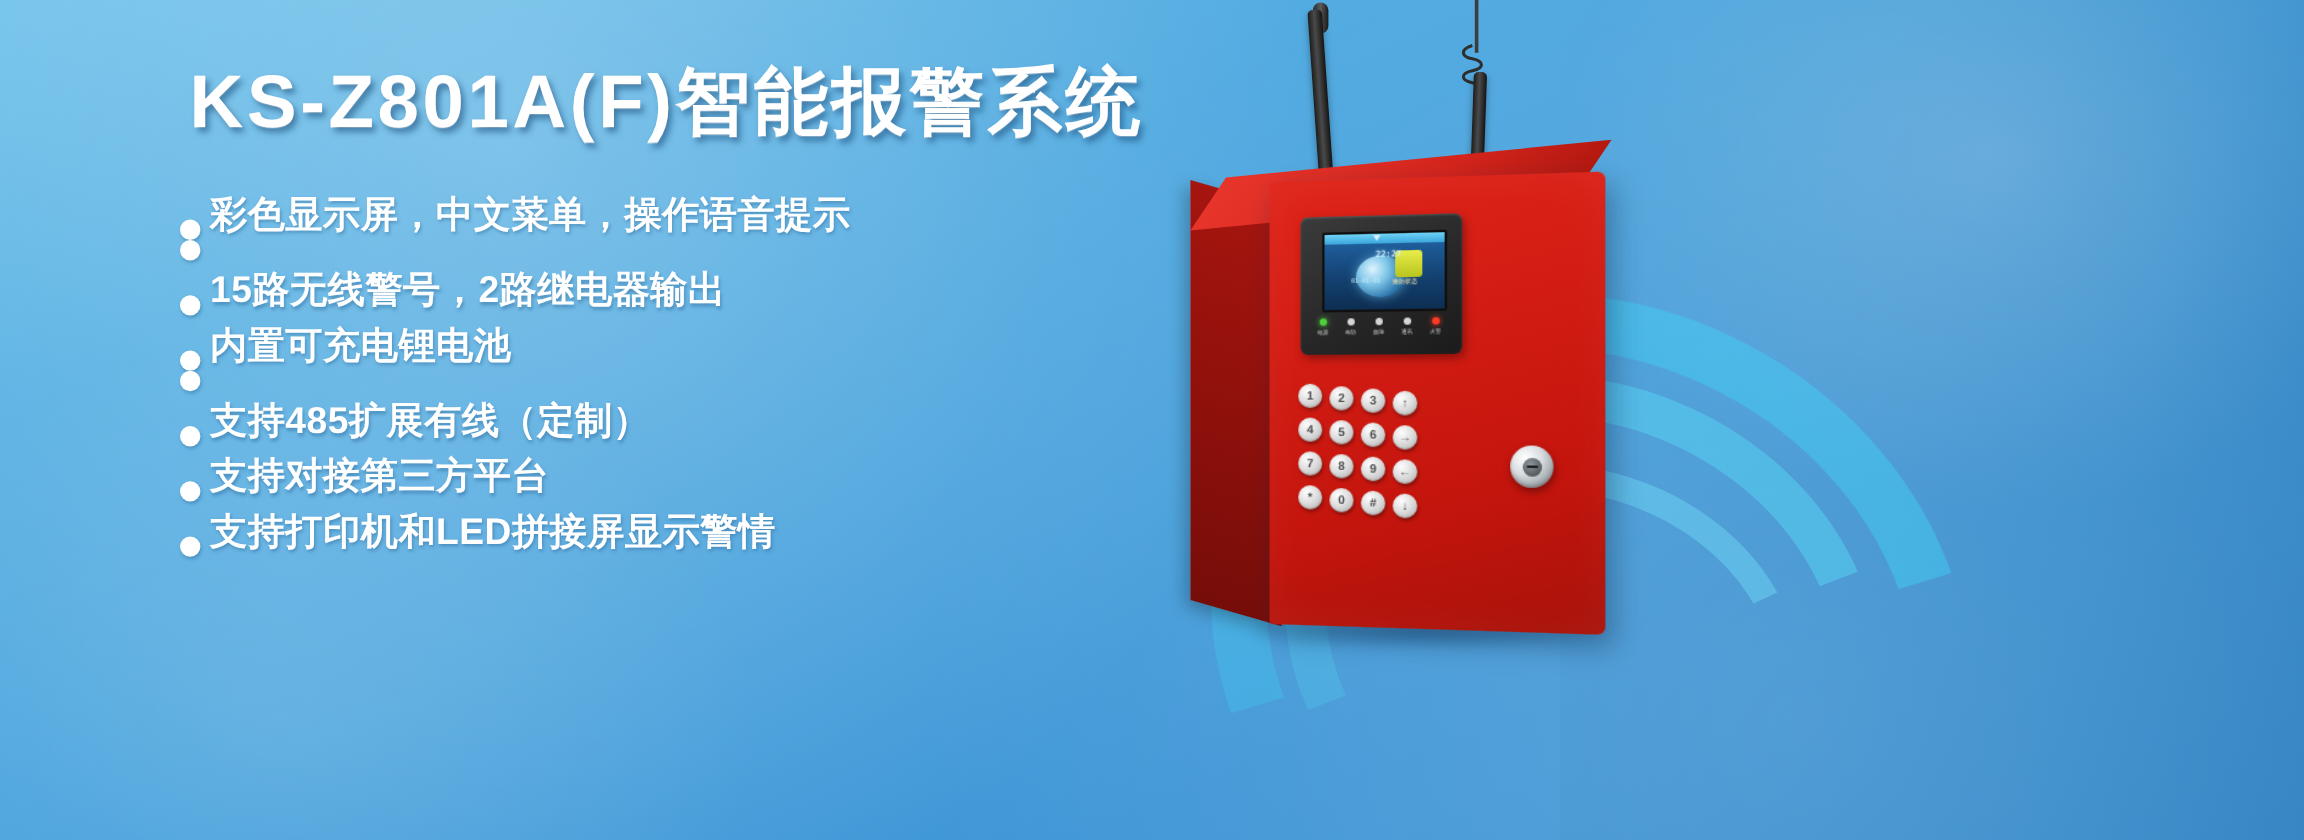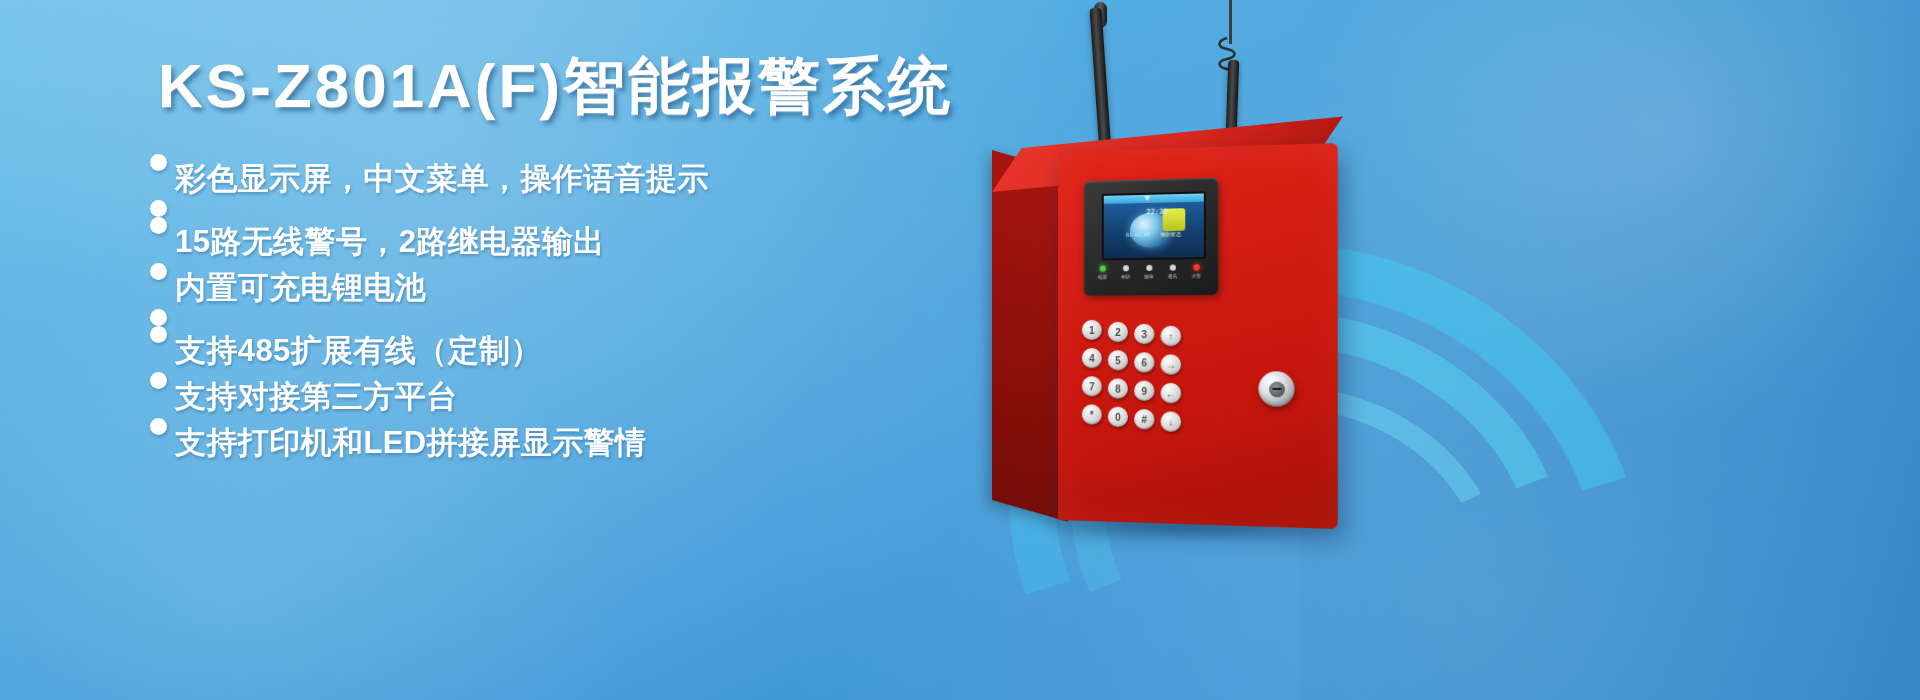--- a/index.html
+++ b/index.html
@@ -40,21 +40,21 @@
   #copy{position:absolute;left:0;top:0;width:960px;height:700px;}
   #title{
     position:absolute;left:148px;top:52px;
     font-size:62px;font-weight:bold;letter-spacing:3px;color:#ffffff;
     white-space:nowrap;line-height:1.1;
     text-shadow:3px 4px 5px rgba(20,70,115,0.55), 0 1px 0 rgba(255,255,255,0.6);
     margin-left:10px;
   }
   #features{position:absolute;left:150px;top:156px;width:800px;}
   .feature{
-    display:flex;align-items:flex-start;
+    display:flex;align-items:flex-end;
     color:#ffffff;font-size:31px;font-weight:bold;line-height:46px;
     white-space:nowrap;letter-spacing:0.4px;
     text-shadow:1px 2px 3px rgba(25,80,130,0.40);
   }
   .bullet{
     display:inline-block;width:17px;height:17px;border-radius:50%;
     background:#ffffff;margin-right:8px;flex:0 0 auto;
     box-shadow:1px 2px 3px rgba(25,80,130,0.35);
     position:relative;top:-2px;
   }

